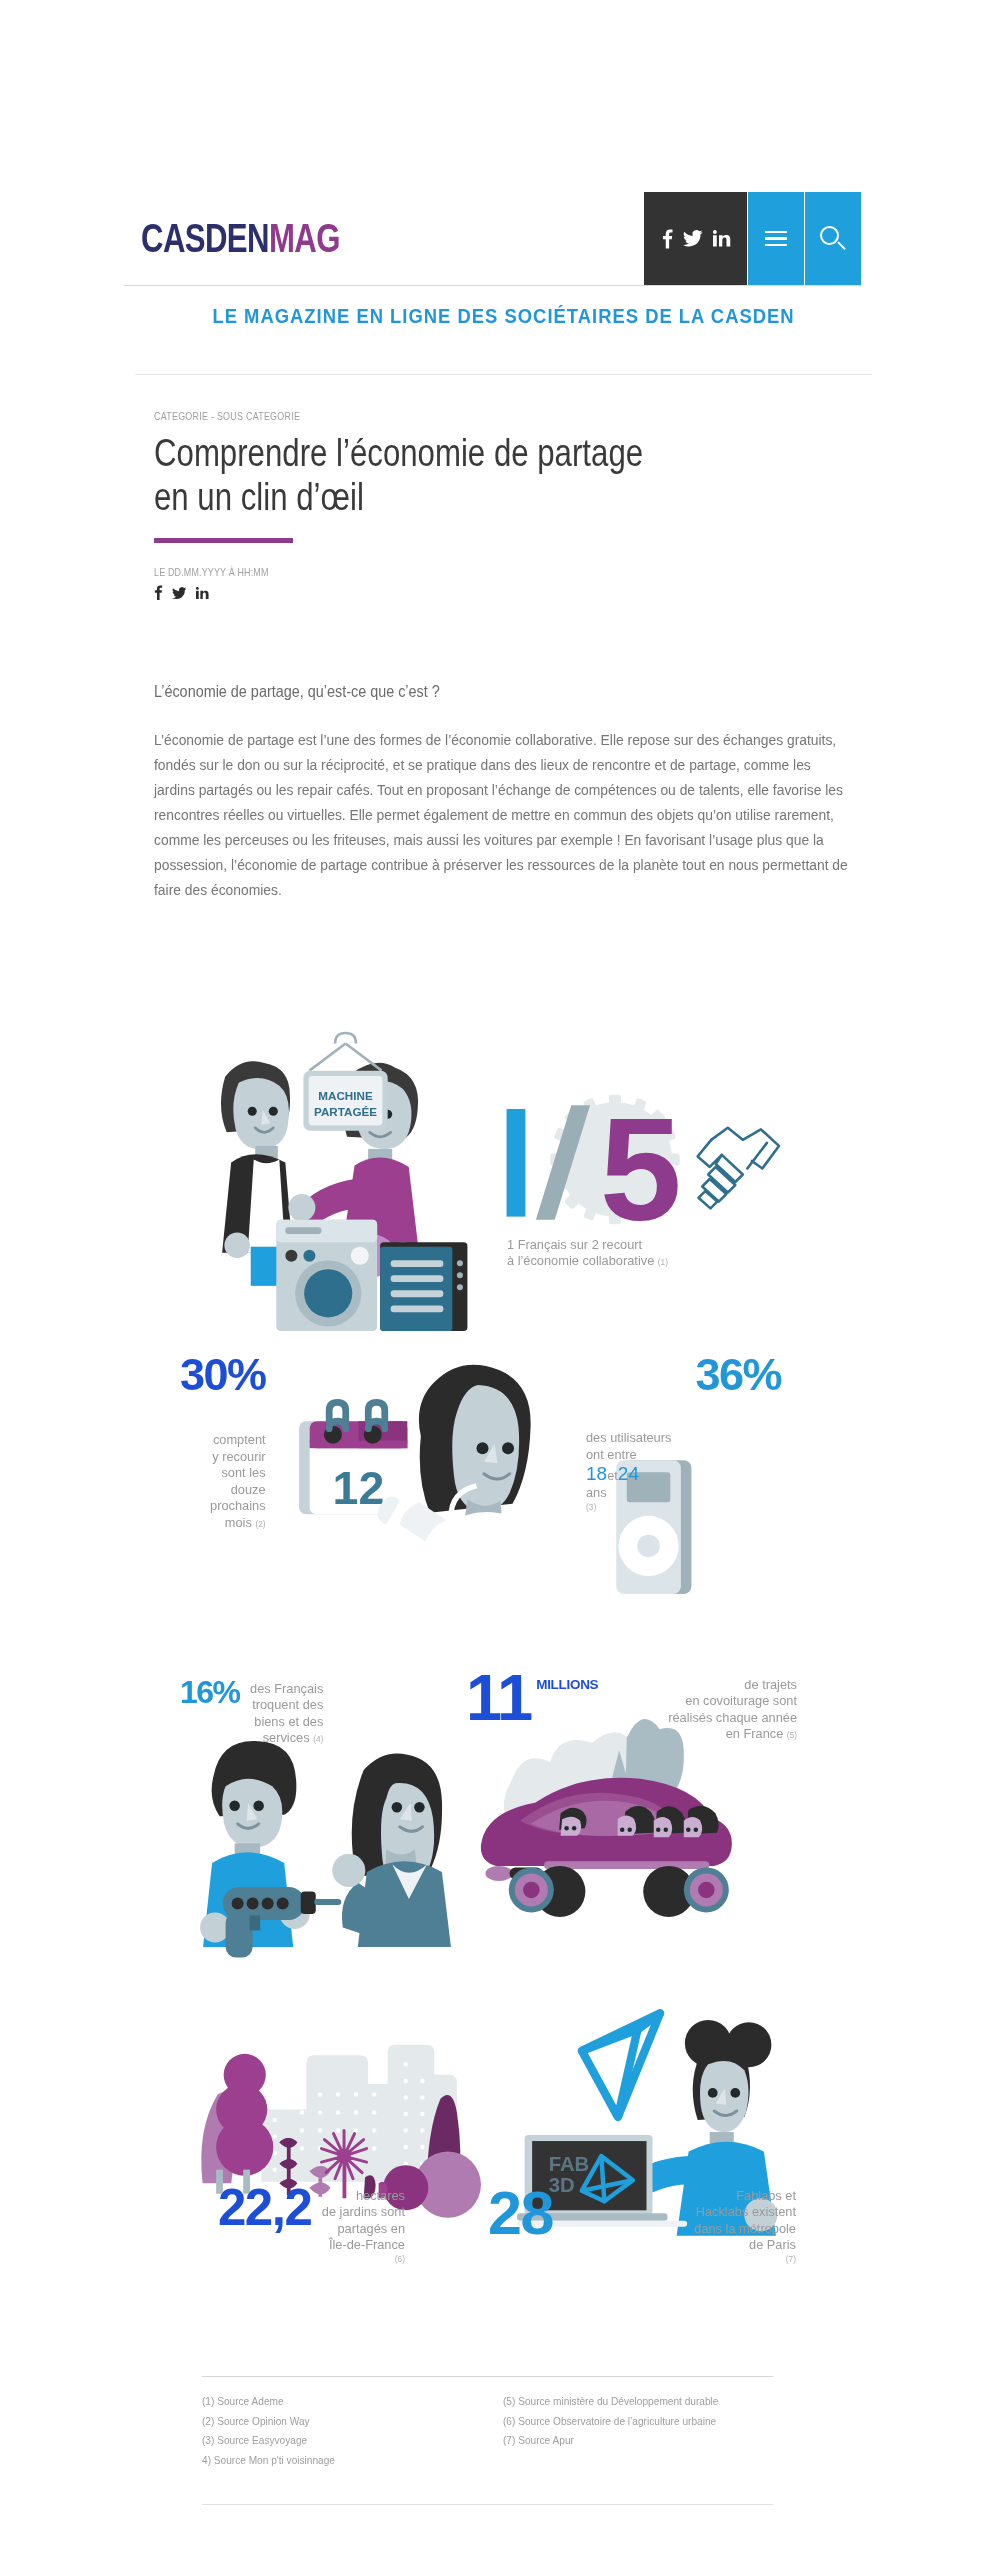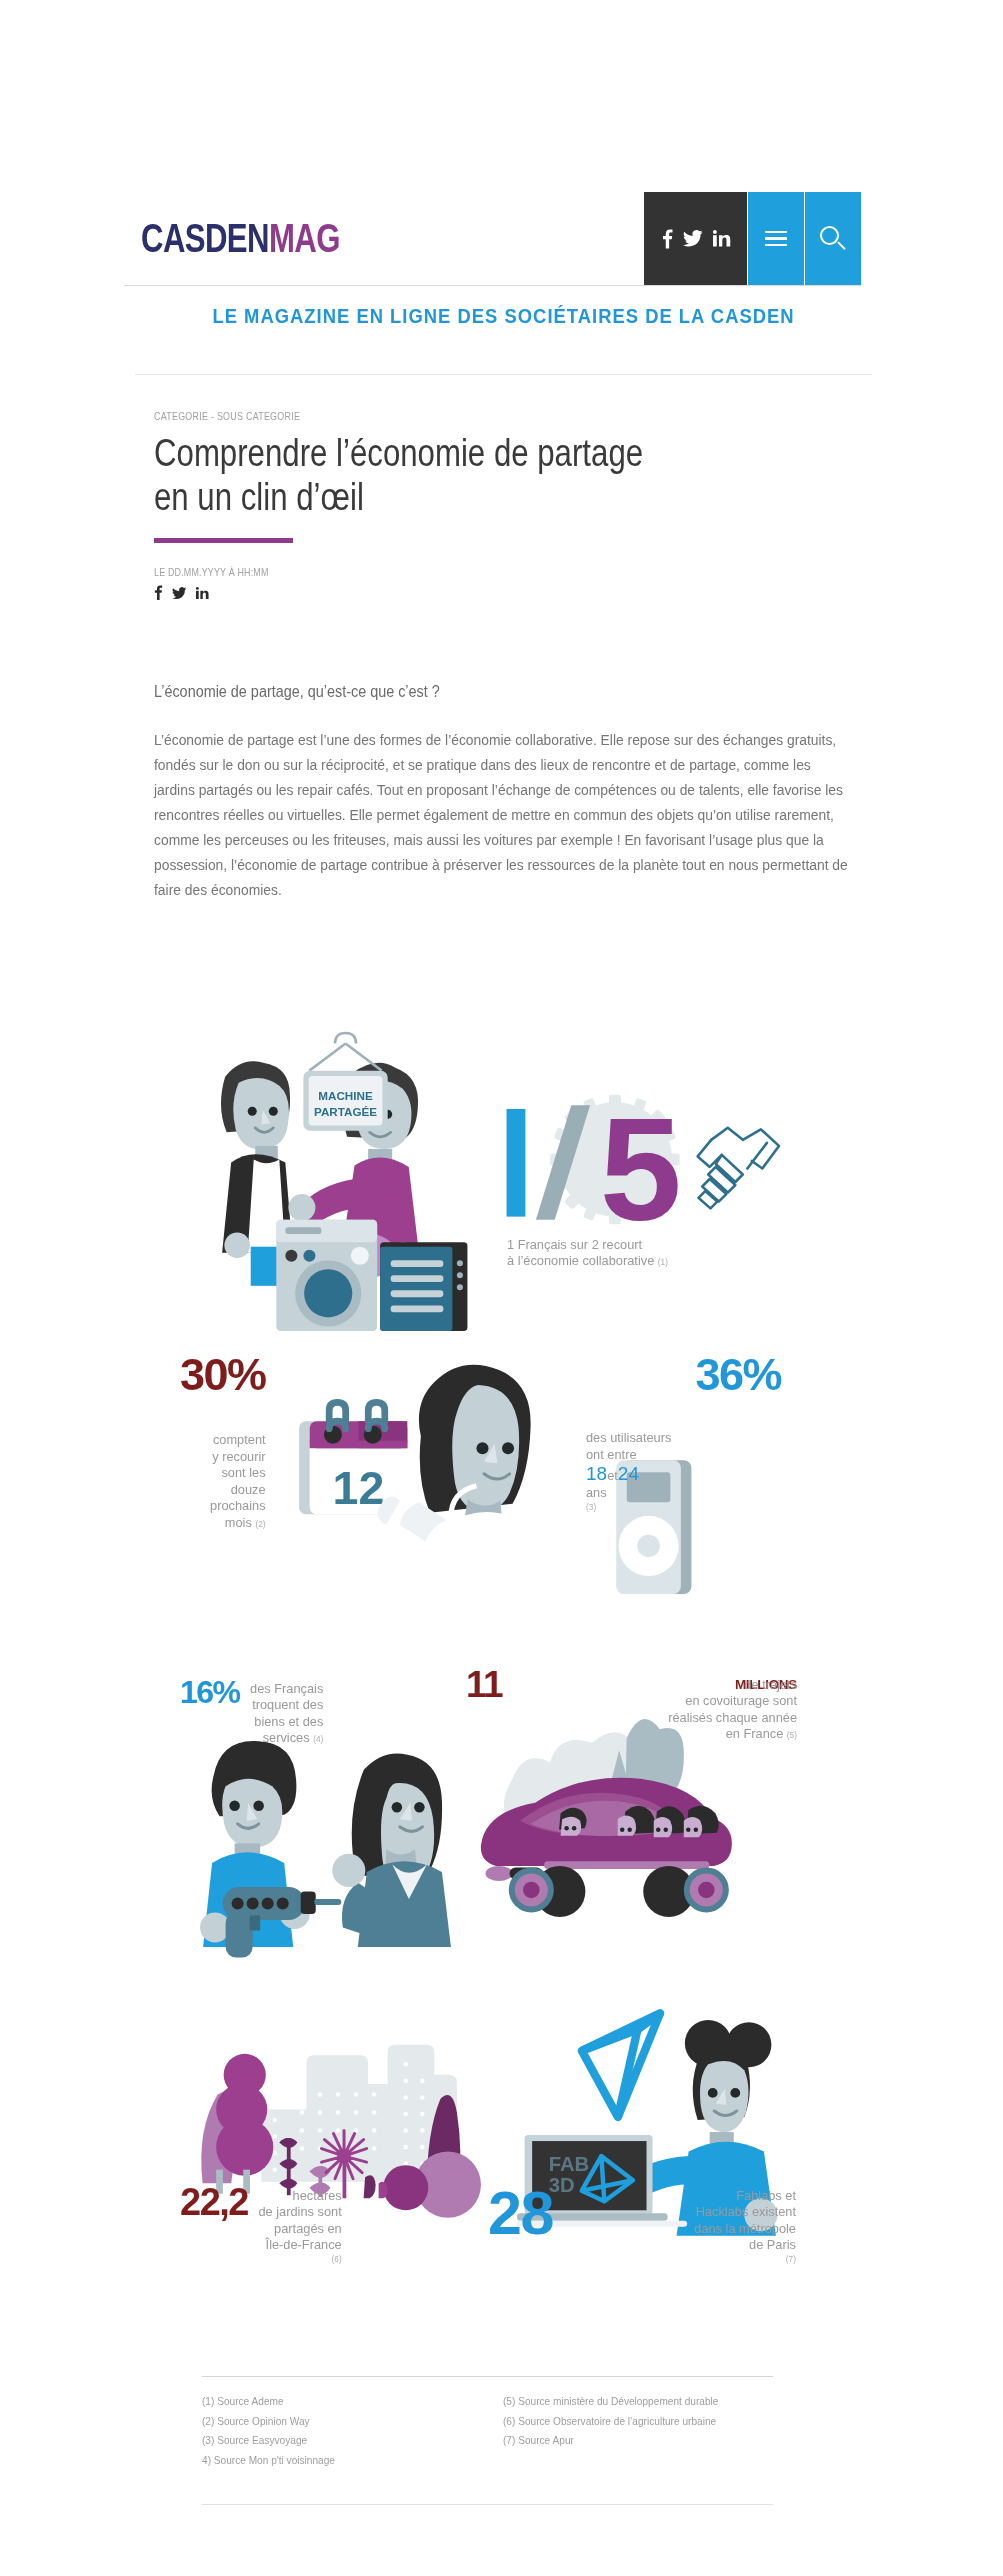--- a/index.html
+++ b/index.html
@@ -97,21 +97,21 @@
   }
 
   
   .info-sec { position: absolute; left: 180px; width: 617px; }
   .cap {
     font-family: "Liberation Sans", sans-serif;
     color: #9a9a9a; font-size: 12.8px; line-height: 1.28;
   }
   .cap .sup { font-size: 8.3px; color: #b0b0b0; }
   .big { font-weight: 700; line-height: 0.92; letter-spacing: -1.5px; }
-  .purple { color: #7f1d1d; text-align: right; }
+  .purple { color: #1d4ed8; }
   .blue   { color: #2196d8; }
 
   svg { display: block; overflow: visible; }
 
   
   .sources-rule { position: absolute; left: 202px; top: 2376px; width: 571px; border-top: 0.8px solid #d6d6d6; }
   .sources {
     position: absolute; left: 202px; top: 2395px; width: 594px;
     display: grid; grid-template-columns: 263px 1fr; column-gap: 38px; row-gap: 7.5px;
     font-family: "Liberation Sans Narrow", "Liberation Sans", sans-serif;
@@ -387,21 +387,21 @@
       <div class="cap" style="text-align:right; padding-top:3px;">
         <div>des Français</div>
         <div>troquent des</div>
         <div>biens et des</div>
         <div><span>services</span>
           <span class="sup">(4)</span></div>
       </div>
     </div>
 
     <div style="position:absolute; left:286px; top:59px; width:331px; display:flex; gap:4.5px;">
-      <div class="big purple" style="font-size:37px;">11</div>
+      <div class="big purple" style="font-size:65px;">11</div>
       <div style="padding-top:9px; flex:1;">
         <div class="purple" style="font-size:13.5px; font-weight:700; letter-spacing:-0.3px;">MILLIONS</div>
         <div class="cap" style="text-align:right; margin-top:-15px;">
           <div>de trajets</div>
           <div>en covoiturage sont</div>
           <div>réalisés chaque année</div>
           <div><span>en France</span>
             <span class="sup">(5)</span></div>
         </div>
       </div>
@@ -616,21 +616,21 @@
           <path d="M560 258 L602 290 L564 318 Z"></path>
           <path d="M560 258 L534 304 L564 318"></path>
           <path d="M534 304 L602 290"></path>
         </g>
       </g>
       <text x="490" y="278" font-family="Liberation Sans, sans-serif" font-size="27" font-weight="700" fill="#5b7683">FAB</text>
       <text x="490" y="306" font-family="Liberation Sans, sans-serif" font-size="27" font-weight="700" fill="#5b7683">3D</text>
     </svg>
 
     <div style="position:absolute; left:0; top:223px; display:flex; align-items:flex-start; gap:10.5px;">
-      <div class="big purple" style="font-size:38px;">22,2</div>
+      <div class="big purple" style="font-size:51px;margin-left:38px;">22,2</div>
       <div class="cap" style="text-align:right; padding-top:3px;">
         <div>hectares</div>
         <div>de jardins sont</div>
         <div>partagés en</div>
         <div>Île-de-France</div>
         <div class="sup">(6)</div>
       </div>
     </div>
 
     <div style="position:absolute; left:308px; top:223px; width:308px; display:flex; align-items:flex-start; gap:10.5px;">

